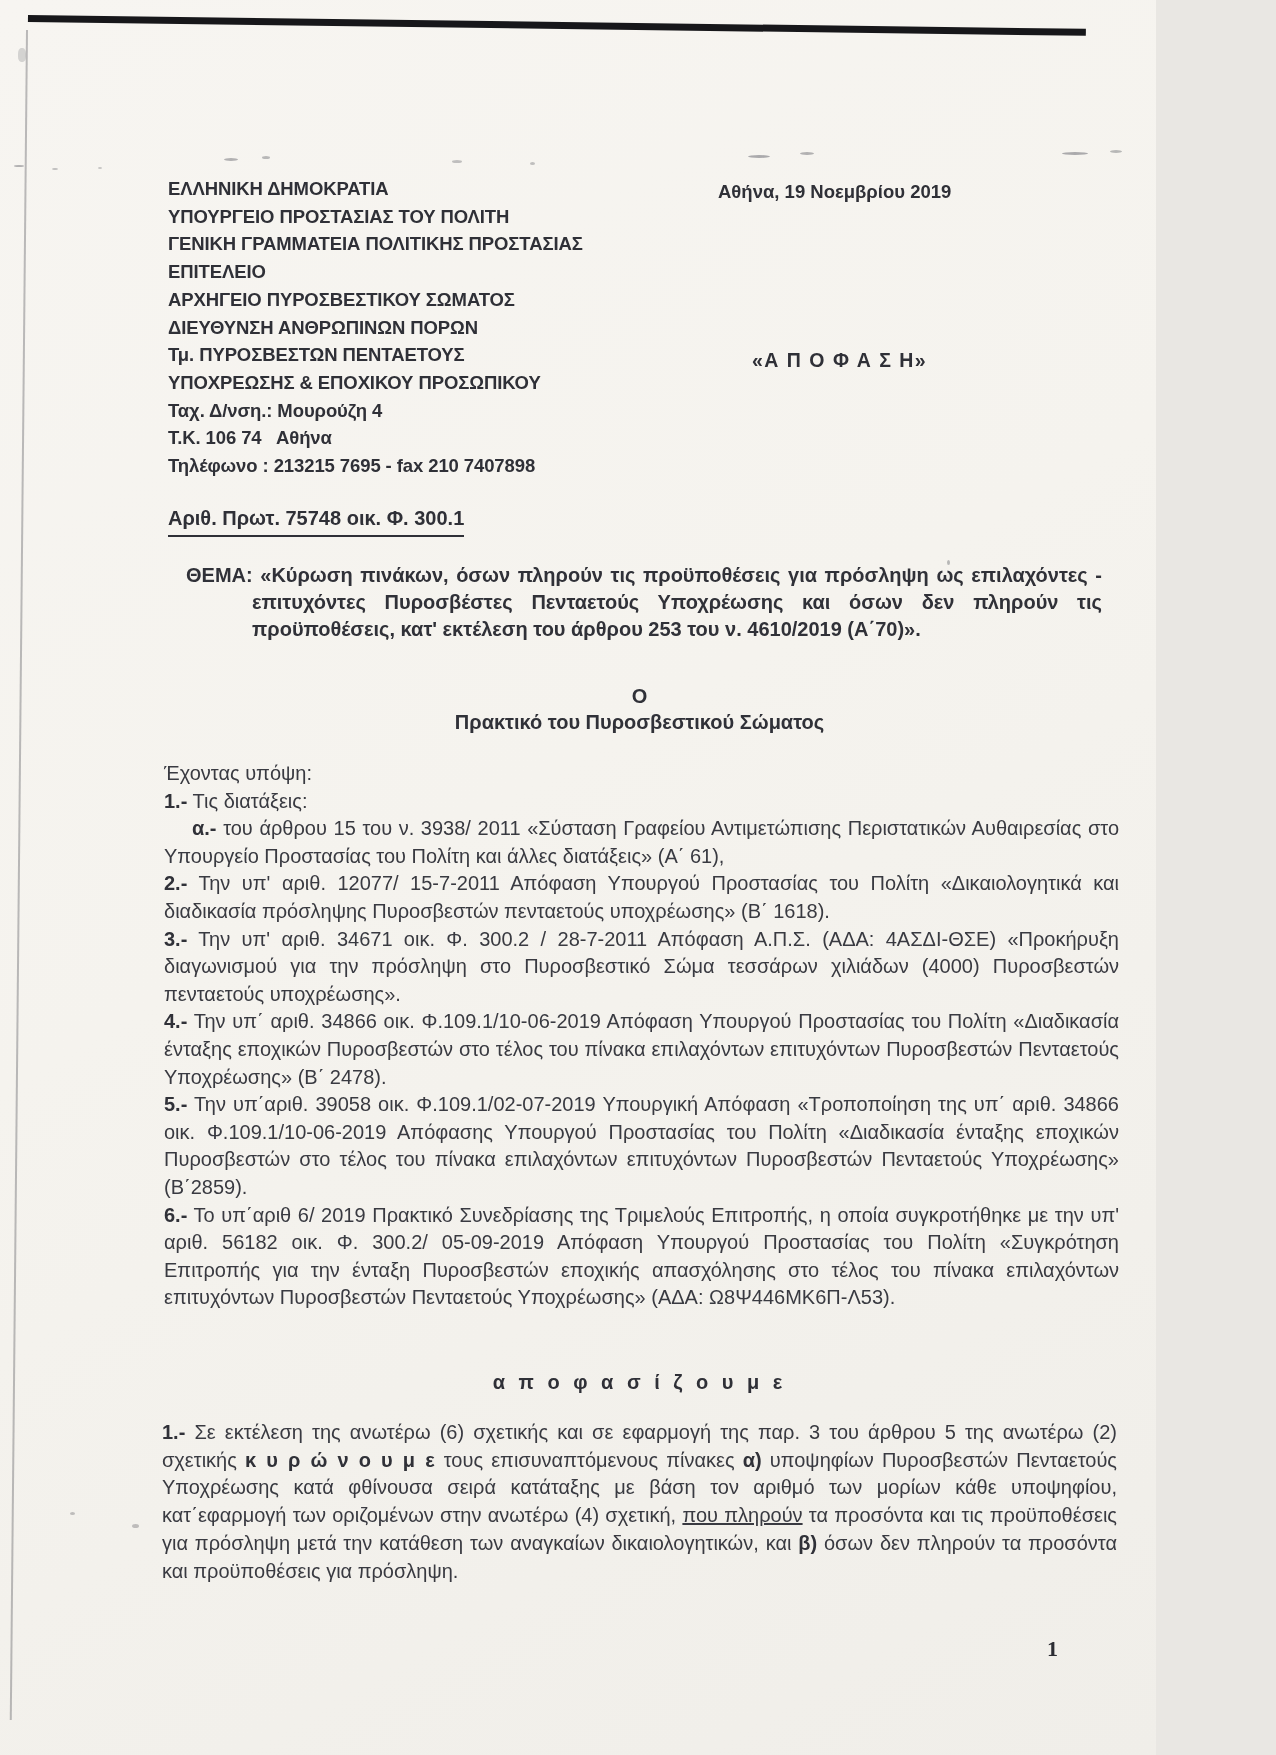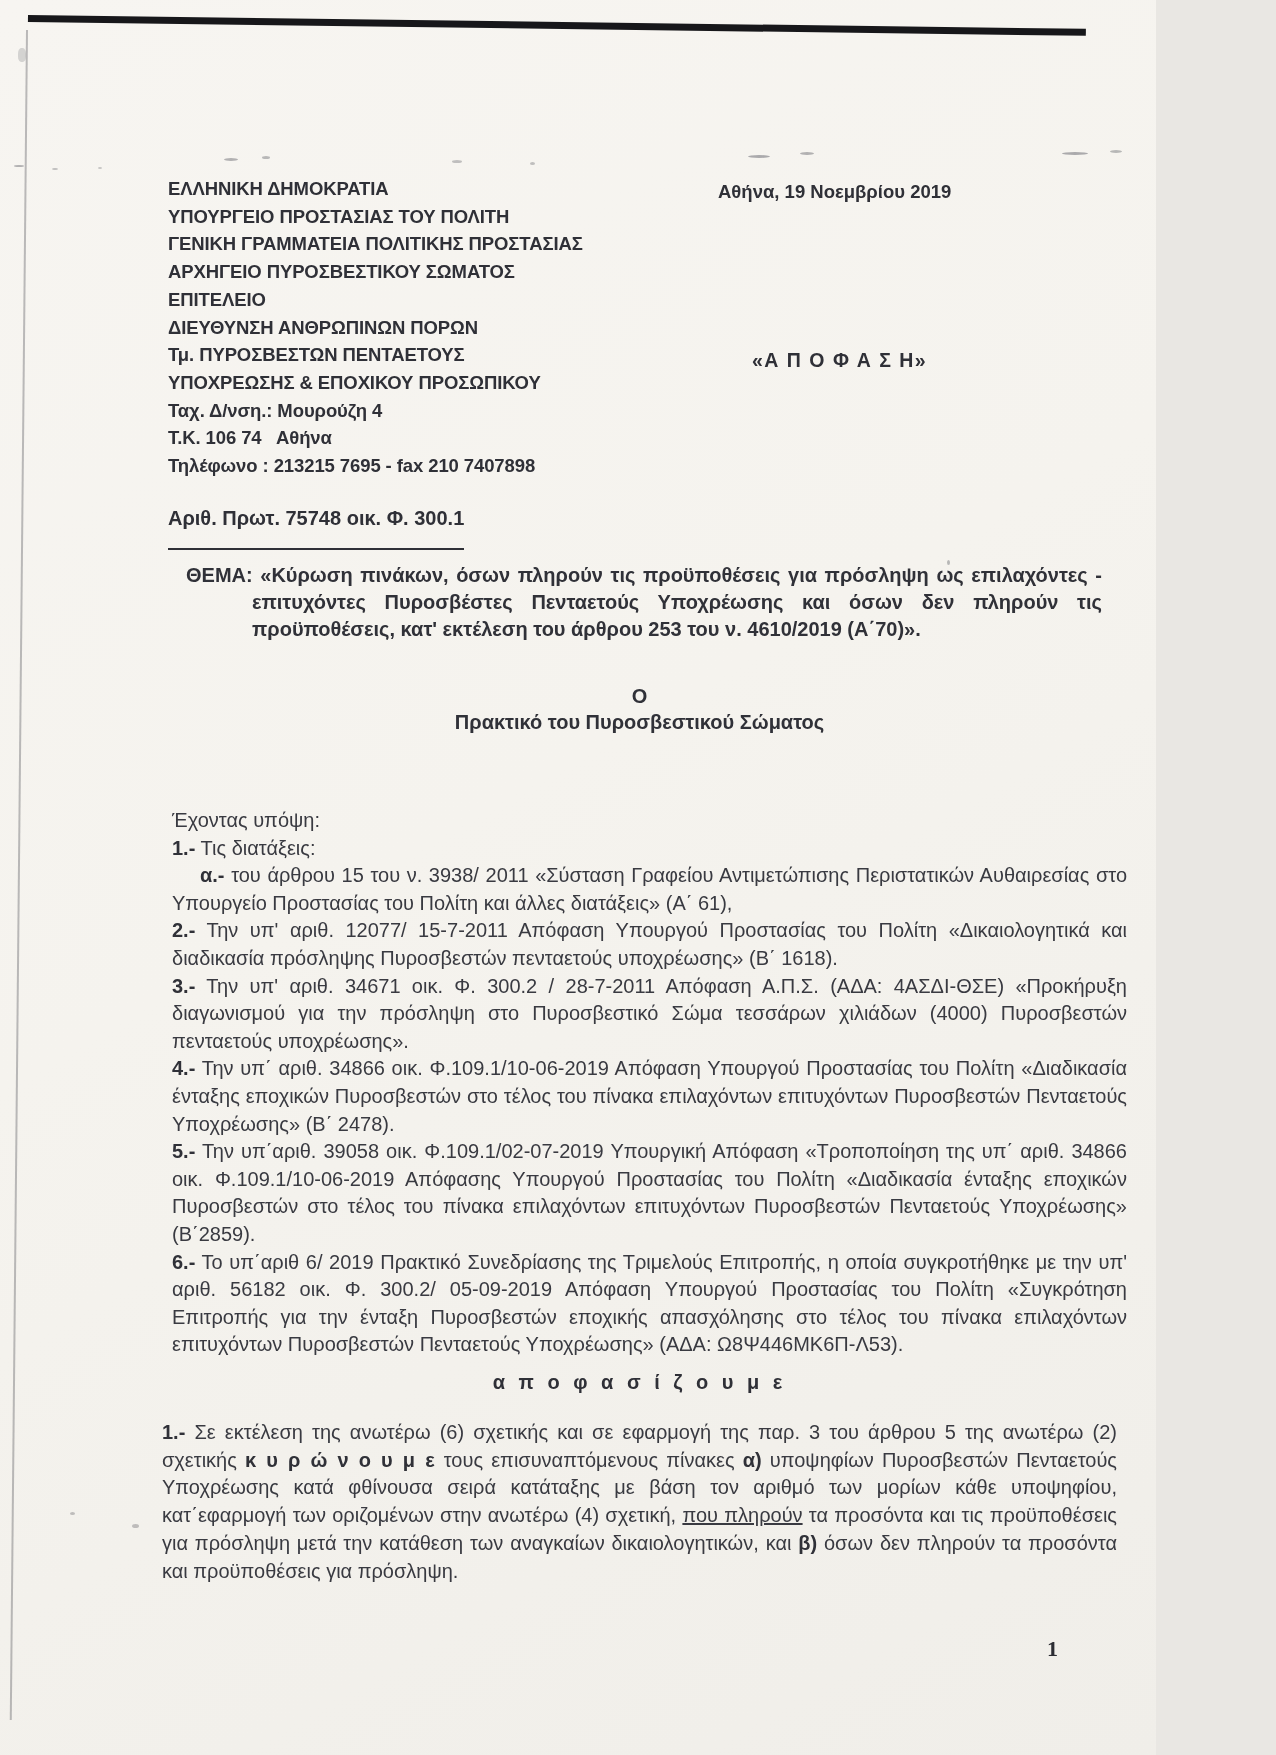--- a/index.html
+++ b/index.html
@@ -13,24 +13,24 @@
   .top-scan-stub{position:absolute;left:1184px;top:29px;width:32px;height:6px;background:#1a1a1e;transform:rotate(0.75deg);transform-origin:0 0;}
   .right-scan-bar{position:absolute;left:1203px;top:32px;width:10px;height:1700px;background:#1a1a1e;transform:rotate(0.55deg);transform-origin:50% 0;}
   .left-scan-line{position:absolute;left:26px;top:30px;width:2px;height:1690px;background:rgba(110,110,116,0.45);transform:rotate(0.55deg);transform-origin:50% 0;}
   .speck{position:absolute;background:#6d6e74;border-radius:50%;}
   
   .hdr{position:absolute;left:168px;top:175px;font-weight:bold;font-size:18.5px;line-height:27.7px;letter-spacing:-0.1px;color:#2f3037;}
   .hdr div{white-space:pre;}
   .date{position:absolute;left:718px;top:181px;font-weight:bold;font-size:18.5px;color:#2f3037;white-space:pre;}
   .decision-label{position:absolute;left:752px;top:349px;font-weight:bold;font-size:19.5px;letter-spacing:1.5px;color:#2f3037;white-space:pre;}
   .protocol{position:absolute;left:168px;top:507px;font-weight:bold;font-size:20px;color:#2f3037;}
-  .protocol span{border-bottom:2px solid #2f3037;padding-bottom:19px;}
+  .protocol span{border-bottom:2px solid #2f3037;padding-bottom:6px;}
   .subject{position:absolute;left:186px;top:562px;width:916px;font-weight:bold;font-size:20px;line-height:27px;text-align:justify;color:#303138;padding-left:66px;text-indent:-66px;box-sizing:border-box;}
   .authority{position:absolute;left:162px;top:684px;width:955px;text-align:center;font-weight:bold;font-size:20px;line-height:25.5px;color:#303138;}
-  .body-block{position:absolute;left:172px;top:760px;width:955px;font-size:20px;line-height:27.6px;text-align:justify;color:#393a41;margin-top:47px;}
+  .body-block{position:absolute;left:164px;top:760px;width:955px;font-size:20px;line-height:27.6px;text-align:justify;color:#393a41;}
   .body-block p{margin:0;}
   .body-block p.sub{text-indent:28px;}
   .b{font-weight:bold;color:#303138;}
   .decide-head{position:absolute;left:162px;top:1371px;width:955px;text-align:center;font-weight:bold;font-size:20px;letter-spacing:4px;color:#2f3037;white-space:pre;}
   .decision-para{position:absolute;left:162px;top:1419px;width:955px;font-size:20px;line-height:27.7px;text-align:justify;color:#393a41;}
   .ku{font-weight:bold;letter-spacing:1px;color:#303138;}
   .ul{text-decoration:underline;}
   .pageno{position:absolute;left:1047px;top:1636px;font-family:"Liberation Serif",serif;font-weight:bold;font-size:22px;color:#2c2d33;}
 </style>
 </head>
@@ -56,22 +56,22 @@
   <div class="speck" style="left:1160px;top:300px;width:4px;height:6px;opacity:.5"></div>
   <div class="speck" style="left:947px;top:560px;width:3px;height:5px;opacity:.45"></div>
   <div class="speck" style="left:18px;top:48px;width:8px;height:14px;opacity:.25;border-radius:40%"></div>
   <div class="speck" style="left:70px;top:1512px;width:5px;height:3px;opacity:.4"></div>
   <div class="speck" style="left:132px;top:1524px;width:7px;height:4px;opacity:.4"></div>
 
   <div class="hdr">
     <div>ΕΛΛΗΝΙΚΗ ΔΗΜΟΚΡΑΤΙΑ</div>
     <div>ΥΠΟΥΡΓΕΙΟ ΠΡΟΣΤΑΣΙΑΣ ΤΟΥ ΠΟΛΙΤΗ</div>
     <div>ΓΕΝΙΚΗ ΓΡΑΜΜΑΤΕΙΑ ΠΟΛΙΤΙΚΗΣ ΠΡΟΣΤΑΣΙΑΣ</div>
+    <div>ΕΠΙΤΕΛΕΙΟ</div>
     <div>ΑΡΧΗΓΕΙΟ ΠΥΡΟΣΒΕΣΤΙΚΟΥ ΣΩΜΑΤΟΣ</div>
-    <div>ΕΠΙΤΕΛΕΙΟ</div>
     <div>ΔΙΕΥΘΥΝΣΗ ΑΝΘΡΩΠΙΝΩΝ ΠΟΡΩΝ</div>
     <div>Τμ. ΠΥΡΟΣΒΕΣΤΩΝ ΠΕΝΤΑΕΤΟΥΣ</div>
     <div>ΥΠΟΧΡΕΩΣΗΣ &amp; ΕΠΟΧΙΚΟΥ ΠΡΟΣΩΠΙΚΟΥ</div>
     <div>Ταχ. Δ/νση.: Μουρούζη 4</div>
     <div>Τ.Κ. 106 74   Αθήνα</div>
     <div>Τηλέφωνο : 213215 7695 - fax 210 7407898</div>
   </div>
 
   <div class="date">Αθήνα, 19 Νοεμβρίου 2019</div>
   <div class="decision-label">«Α Π Ο Φ Α Σ Η»</div>

